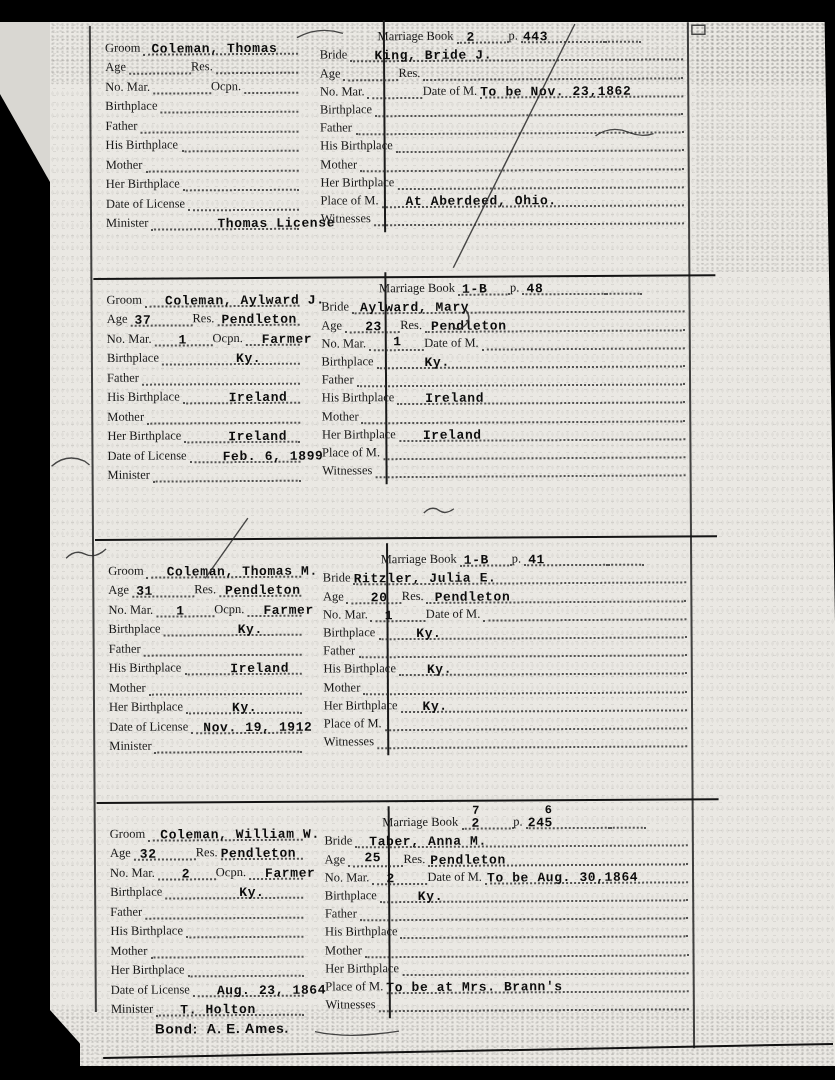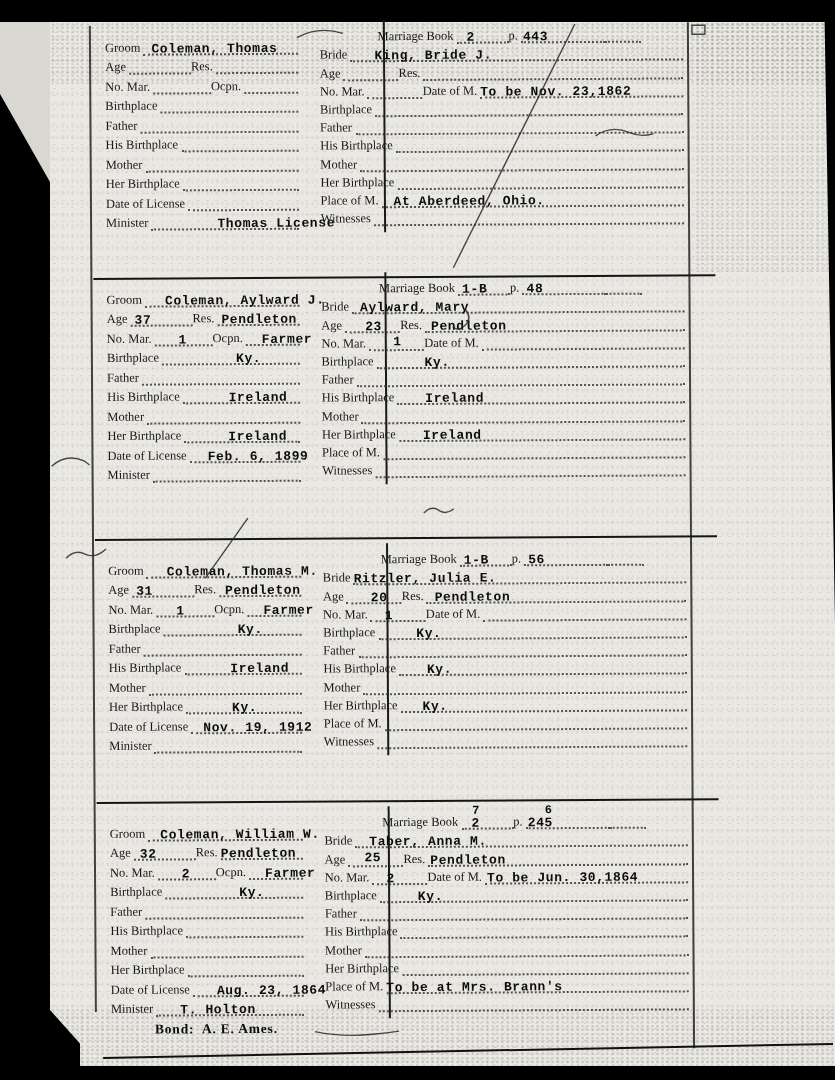--- a/index.html
+++ b/index.html
@@ -48,21 +48,21 @@
   .f{flex:1;position:relative;height:14px;border-bottom:2px dotted rgba(45,45,45,.8);}
   .f.w52{flex:0 0 52px}.f.w55{flex:0 0 55px}.f.w58{flex:0 0 58px}
   .f.w62{flex:0 0 62px}.f.w84{flex:0 0 84px}.f.w36{flex:0 0 36px;}
   .v{position:absolute;bottom:-3px;left:4px;white-space:nowrap;
      font-family:"Liberation Mono",monospace;font-weight:bold;font-size:13px;
      letter-spacing:.6px;color:#0c0c0c;}
   .sup{position:absolute;bottom:10px;font-family:"Liberation Mono",monospace;
      font-weight:bold;font-size:12px;color:#0c0c0c;}
   .hdr{padding-left:58px;padding-right:42px;}
   .bond{position:absolute;left:152px;top:1020px;white-space:pre;
-     font-family:Liberation Serif, serif;font-weight:bold;font-size:13.5px;
+     font-family:Liberation Sans, sans-serif;font-weight:bold;font-size:13.5px;
      letter-spacing:.8px;color:#0c0c0c;}
   svg.marks{position:absolute;left:0;top:0;pointer-events:none;}
 </style>
 </head>
 <body>
 
 <div class="paper"></div>
 <div class="speckle top"></div>
 <div class="speckle topright"></div>
 <div class="speckle bottom"></div>
@@ -216,21 +216,21 @@
       </div>
       <div class="r">
         <span class="l">Her Birthplace</span>
         <span class="f">
             <span class="v"></span>
           </span>
       </div>
       <div class="r">
         <span class="l">Place of M.</span>
         <span class="f">
-            <span class="v" style="left:12px">At Aberdeed, Ohio.</span>
+            <span class="v" style="left:24px">At Aberdeed, Ohio.</span>
           </span>
       </div>
       <div class="r">
         <span class="l">Witnesses</span>
         <span class="f">
             <span class="v"></span>
           </span>
       </div>
     </div>
   </div>
@@ -290,21 +290,21 @@
       </div>
       <div class="r">
         <span class="l">Her Birthplace</span>
         <span class="f">
             <span class="v" style="left:44px">Ireland</span>
           </span>
       </div>
       <div class="r">
         <span class="l">Date of License</span>
         <span class="f">
-            <span class="v" style="left:18px">Feb. 6, 1899</span>
+            <span class="v" style="left:33px">Feb. 6, 1899</span>
           </span>
       </div>
       <div class="r">
         <span class="l">Minister</span>
         <span class="f">
             <span class="v"></span>
           </span>
       </div>
     </div>
     <div class="colR">
@@ -463,21 +463,21 @@
       </div>
     </div>
     <div class="colR">
       <div class="r hdr">
         <span class="l">Marriage Book</span>
         <span class="f w52">
             <span class="v" style="left:4px">1-B</span>
           </span>
         <span class="l">p.</span>
         <span class="f w84">
-            <span class="v" style="left:4px">56</span>
+            <span class="v" style="left:4px">41</span>
           </span>
         <span class="f w36"></span>
       </div>
       <div class="r">
         <span class="l">Bride</span>
         <span class="f">
             <span class="v" style="left:0">Ritzler, Julia E.</span>
           </span>
       </div>
       <div class="r">
@@ -647,21 +647,21 @@
             <span class="v" style="left:2px">Pendleton</span>
           </span>
       </div>
       <div class="r">
         <span class="l">No. Mar.</span>
         <span class="f w55">
             <span class="v" style="left:14px">2</span>
           </span>
         <span class="l">Date of M.</span>
         <span class="f">
-            <span class="v" style="left:2px">To be Jun. 30,1864</span>
+            <span class="v" style="left:2px">To be Aug. 30,1864</span>
           </span>
       </div>
       <div class="r">
         <span class="l">Birthplace</span>
         <span class="f">
             <span class="v" style="left:38px">Ky.</span>
           </span>
       </div>
       <div class="r">
         <span class="l">Father</span>

